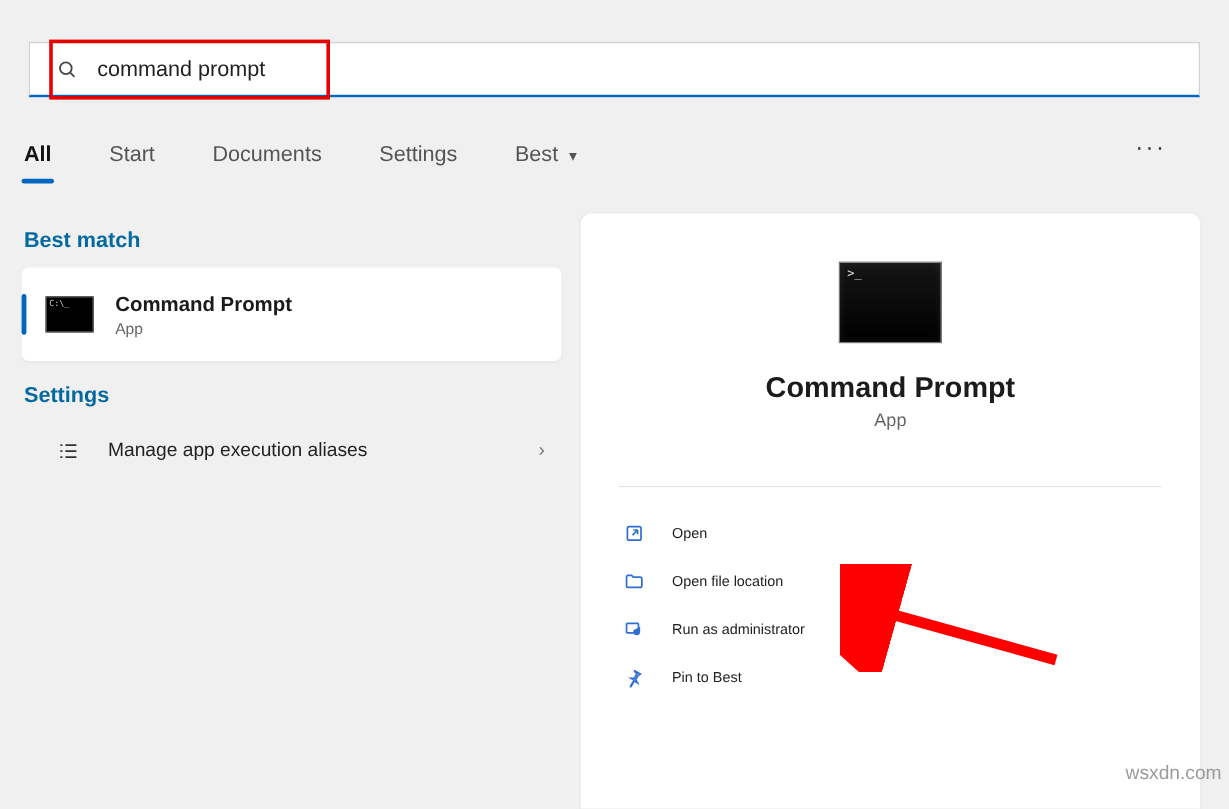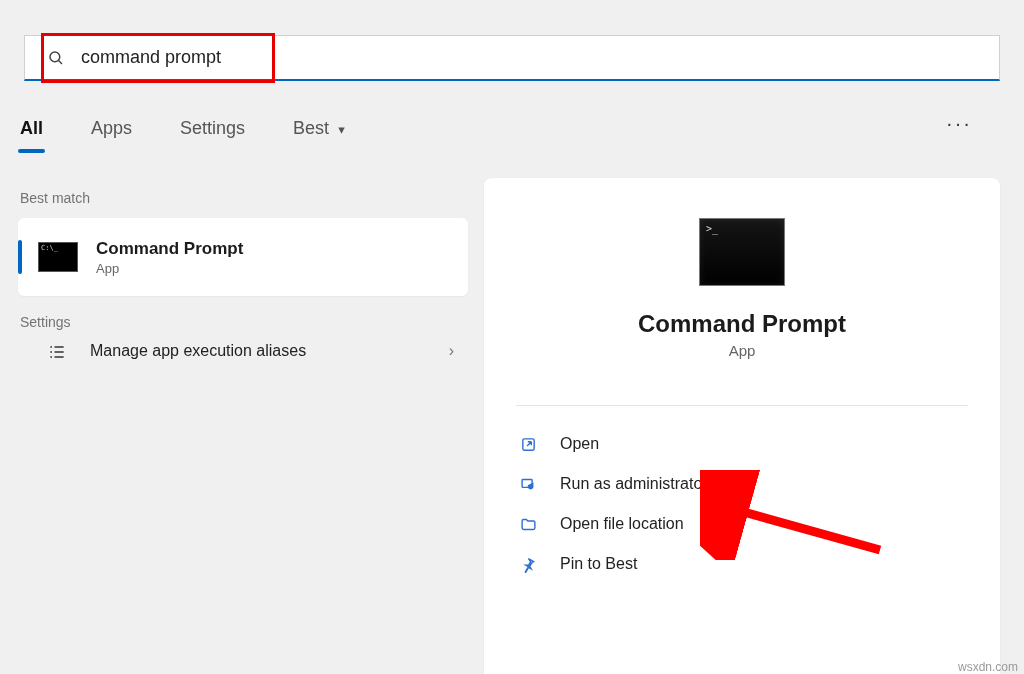--- a/index.html
+++ b/index.html
@@ -77,23 +77,23 @@
     cursor: pointer;
   }
 
   .left-col {
     position: absolute;
     left: 18px;
     top: 182px;
     width: 450px;
   }
   .section-label {
-    font-size: 14px;
-    font-weight: 400;
-    color: #737373;
+    font-size: 18px;
+    font-weight: 700;
+    color: #0369a1;
     margin: 8px 0 12px 2px;
   }
   .result-card {
     background: #fff;
     border-radius: 6px;
     height: 78px;
     display: flex;
     align-items: center;
     padding: 0 14px;
     position: relative;
@@ -116,20 +116,21 @@
   .cmd-icon-sm::before {
     content: "C:\\_";
     position: absolute; top: 1px; left: 2px;
     color: #ccc; font-size: 7px; font-family: monospace;
   }
   .result-card .title { font-size: 17px; font-weight: 600; }
   .result-card .subtitle { font-size: 13px; color: #666; margin-top: 2px; }
 
   .settings-row {
     display: flex;
+    align-items: center;
     height: 48px;
     padding: 0 14px;
     cursor: pointer;
     font-size: 16px;
     color: #222;
     margin-top: 4px;
   }
   .settings-row .left-icon { width: 38px; display: flex; justify-content: center; margin: 0 14px 0 6px; color: #333; }
   .settings-row .chev { margin-left: auto; color: #777; }
 
@@ -161,57 +162,58 @@
   .right-pane .app-title { text-align: center; font-size: 24px; font-weight: 600; }
   .right-pane .app-sub { text-align: center; font-size: 15px; color: #666; margin-top: 4px; }
   .right-pane hr {
     border: none; border-top: 1px solid #e4e4e4;
     margin: 46px 0 18px 0;
   }
   .action-row {
     display: flex; align-items: center;
     height: 40px; gap: 22px;
     padding: 0 2px;
-    font-size: 16px; color: #222;
+    font-size: 12px; color: #222;
     cursor: pointer;
   }
   .action-row .aicon {
     width: 20px; display: flex; justify-content: center;
     color: #2f6fd1;
   }
 
   .arrow {
     position: absolute;
     pointer-events: none;
     z-index: 15;
   }
   .watermark {
     position: absolute;
-    right: 6px; bottom: 0;
-    font-size: 12px; color: #9a9a9a;
+    right: 6px; bottom: 20px;
+    font-size: 16px; color: #9a9a9a;
     font-family: Arial, sans-serif;
   }
 </style>
 </head>
 <body>
 
 <div class="search-bar">
   <span class="icon">
     <svg width="18" height="18" viewBox="0 0 24 24" fill="none" stroke="currentColor" stroke-width="2">
       <circle cx="10.5" cy="10.5" r="6.5"></circle>
         <line x1="20" y1="20" x2="15.4" y2="15.4"></line>
     </svg>
   </span>
   <input type="text" value="command prompt" style="">
 </div>
 <div class="search-highlight"></div>
 
 <div class="tabs">
   <div class="tab active">All</div>
-  <div class="tab">Apps</div>
+  <div class="tab">Start</div>
+  <div class="tab">Documents</div>
   <div class="tab">Settings</div>
   <div class="tab">
     <span>Best</span>
     <span class="chev">▾</span>
   </div>
   <div class="more-dots">···</div>
 </div>
 
 <div class="left-col">
   <div class="section-label">Best match</div>
@@ -255,34 +257,34 @@
         <rect x="4" y="4" width="16" height="16" rx="2"></rect>
           <path d="M10 14 L16 8 M16 8 h-5 M16 8 v5"></path>
       </svg>
     </span>
     <span>Open</span>
   </div>
 
   <div class="action-row">
     <span class="aicon">
       <svg width="17" height="17" viewBox="0 0 24 24" fill="none" stroke="currentColor" stroke-width="2">
-        <rect x="3" y="5" width="14" height="11" rx="1"></rect>
-        <path d="M15 11 l4 -2 v7 a4 4 0 0 1 -4 3 a4 4 0 0 1 -4 -3 v-3 z" fill="#2f6fd1" stroke="none"></path>
-      </svg>
-    </span>
-    <span>Run as administrator</span>
+        <path d="M3 7 a2 2 0 0 1 2 -2 h4 l2 2 h8 a2 2 0 0 1 2 2 v8 a2 2 0 0 1 -2 2 H5 a2 2 0 0 1 -2 -2 z"></path>
+      </svg>
+    </span>
+    <span>Open file location</span>
   </div>
 
   <div class="action-row">
     <span class="aicon">
       <svg width="17" height="17" viewBox="0 0 24 24" fill="none" stroke="currentColor" stroke-width="2">
-        <path d="M3 7 a2 2 0 0 1 2 -2 h4 l2 2 h8 a2 2 0 0 1 2 2 v8 a2 2 0 0 1 -2 2 H5 a2 2 0 0 1 -2 -2 z"></path>
-      </svg>
-    </span>
-    <span>Open file location</span>
+        <rect x="3" y="5" width="14" height="11" rx="1"></rect>
+        <path d="M15 11 l4 -2 v7 a4 4 0 0 1 -4 3 a4 4 0 0 1 -4 -3 v-3 z" fill="#2f6fd1" stroke="none"></path>
+      </svg>
+    </span>
+    <span>Run as administrator</span>
   </div>
 
   <div class="action-row">
     <span class="aicon">
       <svg width="17" height="17" viewBox="0 0 24 24" fill="none" stroke="currentColor" stroke-width="2">
         <path d="M14 4 l6 6 -3 1 -4 4 1 4 -3 -3 -6 6 0 -1 6 -6 -3 -3 4 1 4 -4 z" transform="rotate(-15 12 12)"></path>
       </svg>
     </span>
     <span>Pin to Best</span>
   </div>

